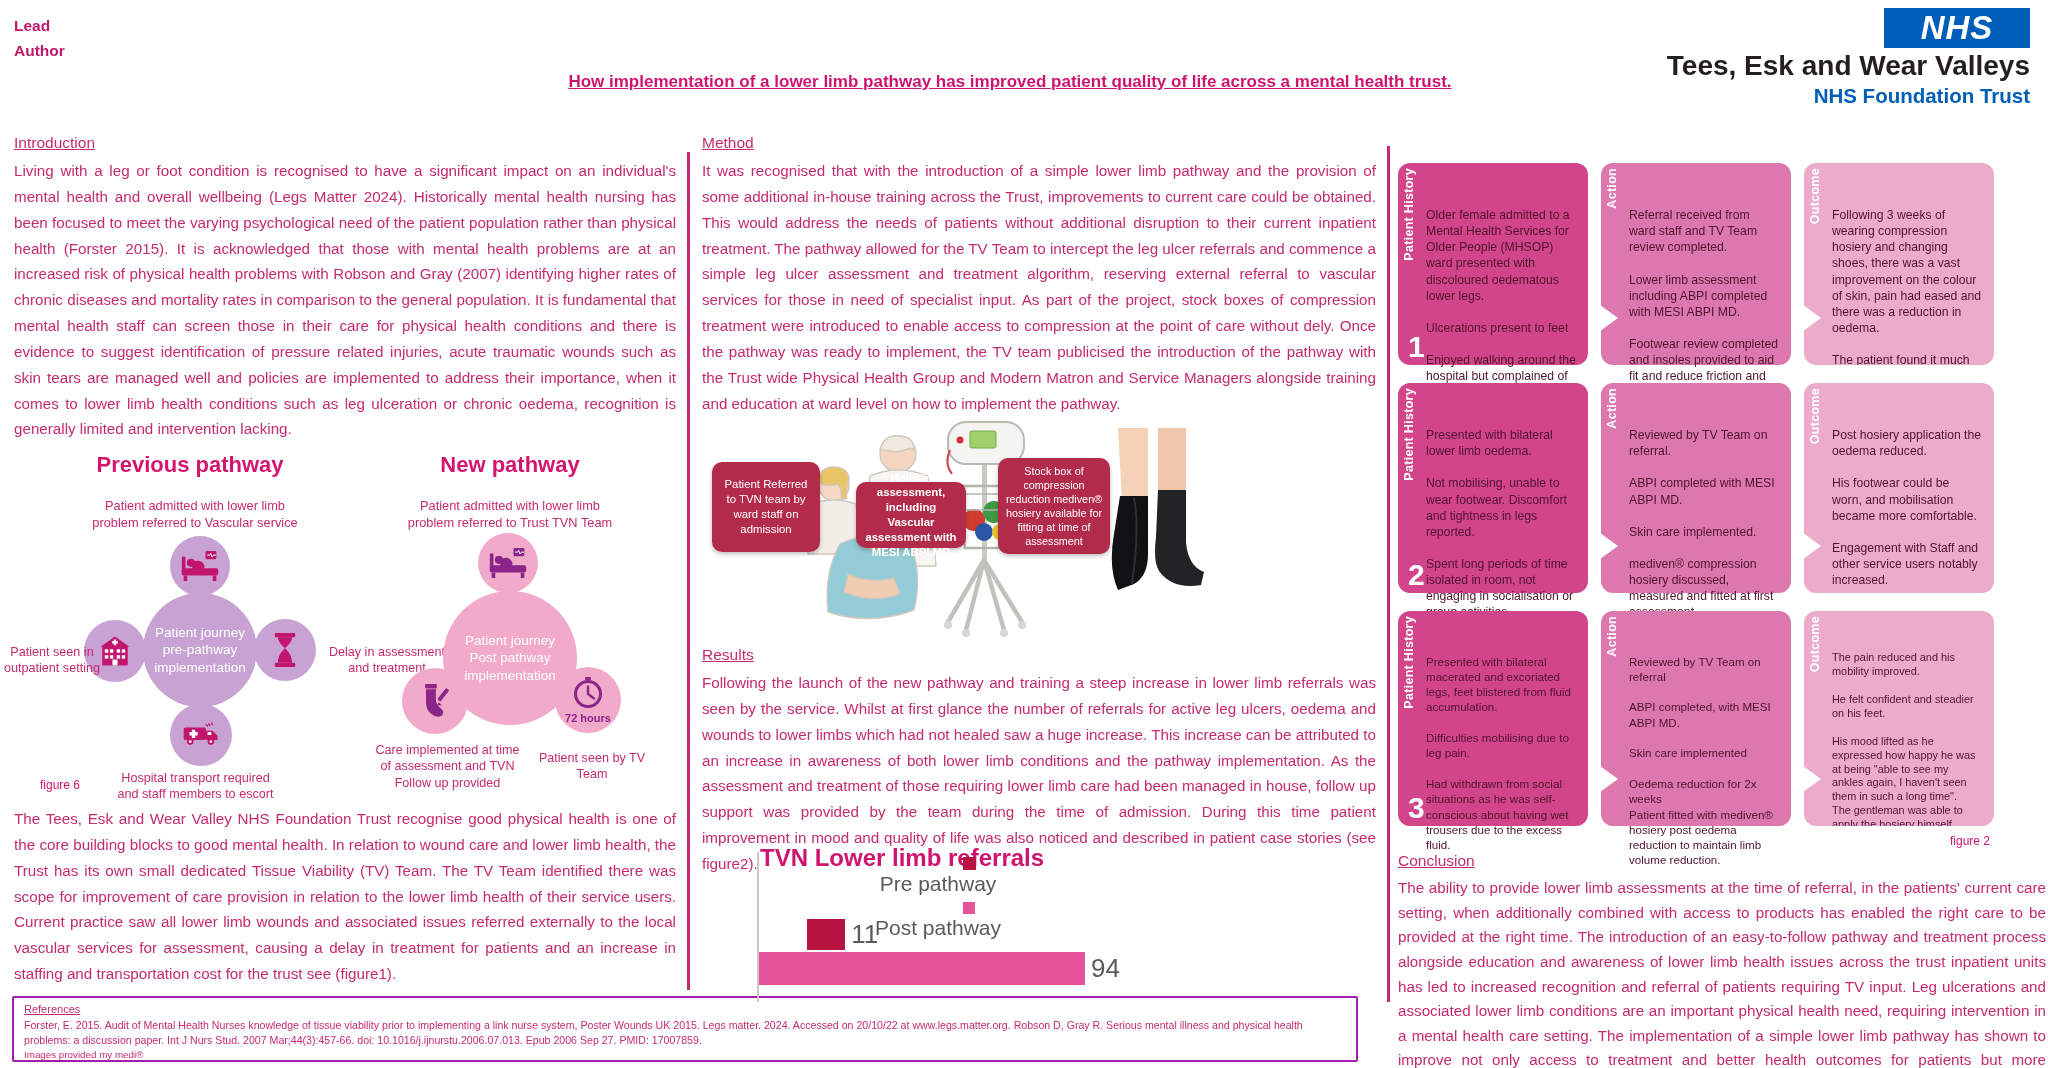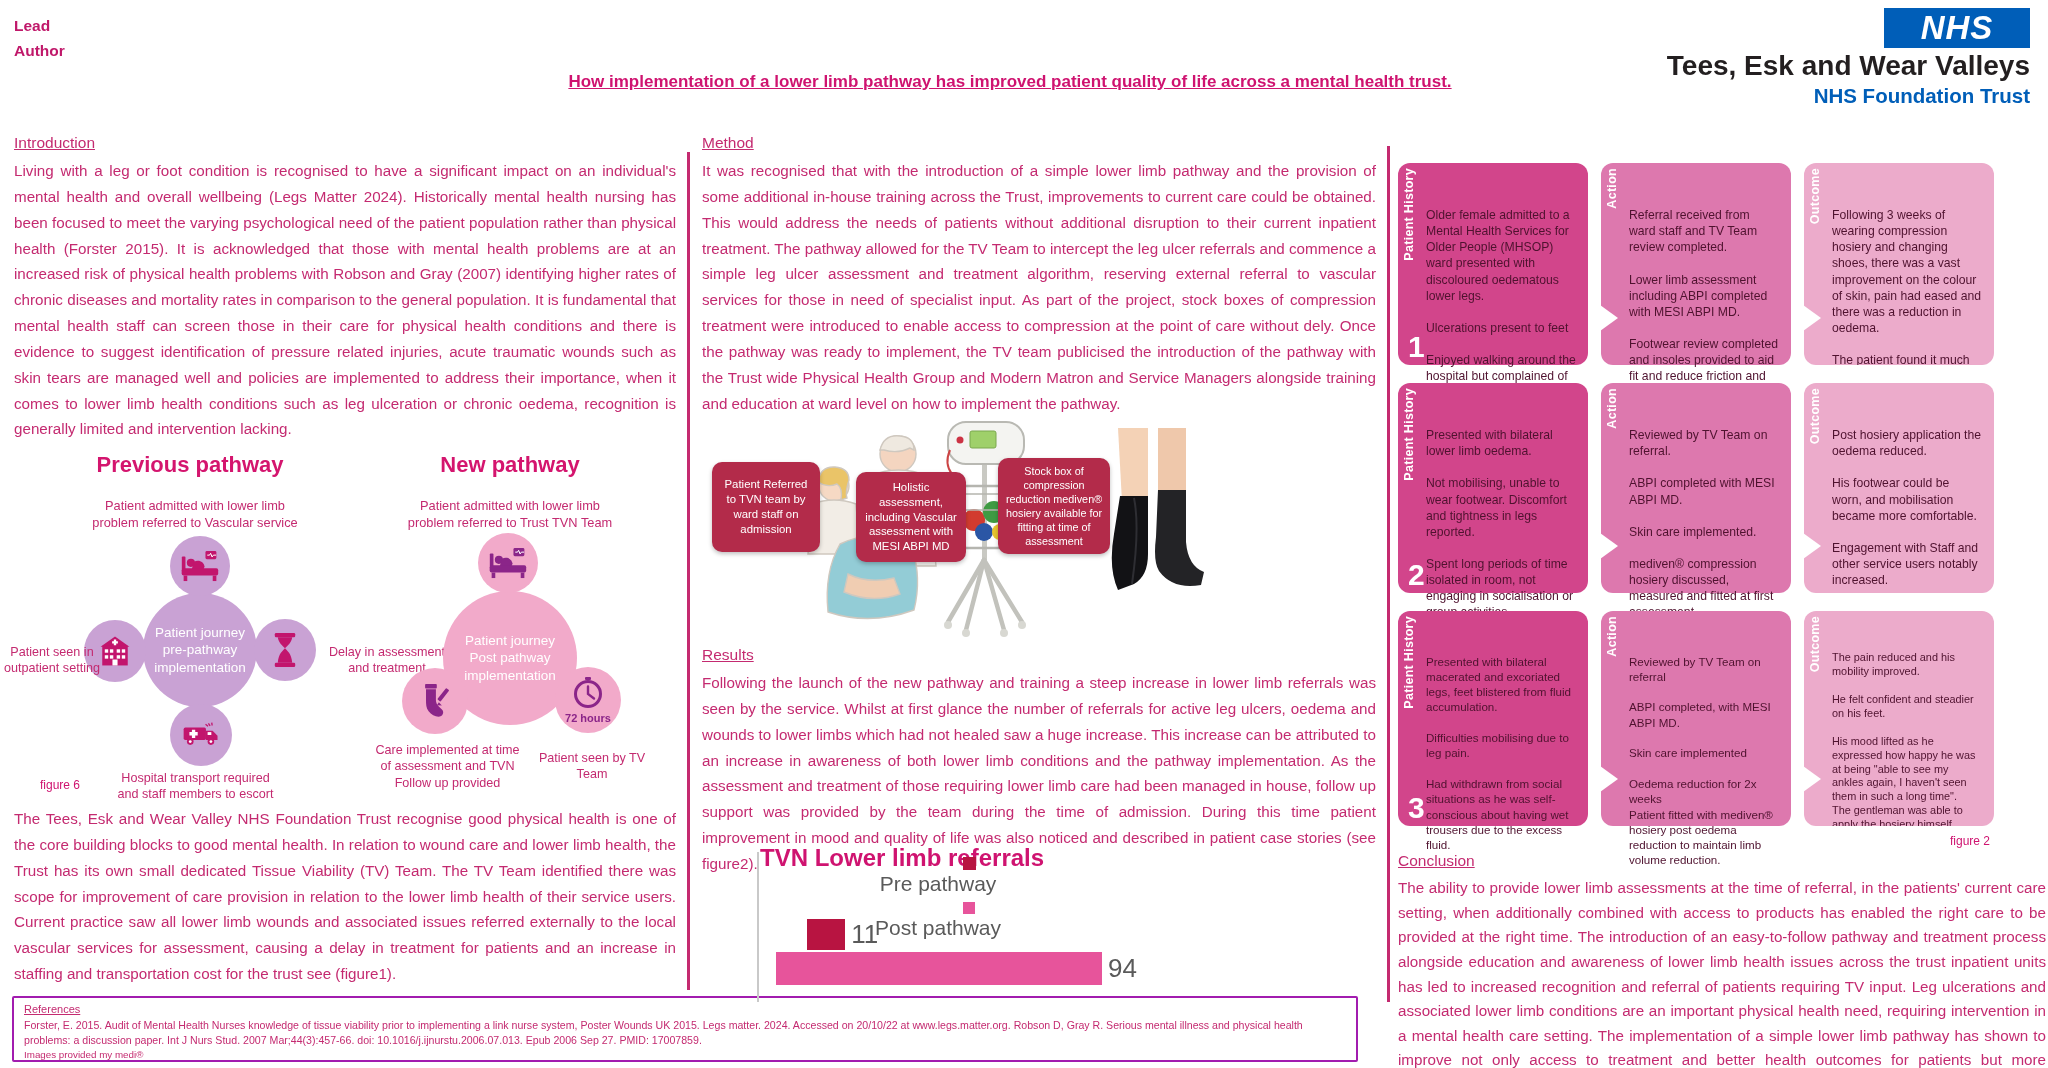--- a/index.html
+++ b/index.html
@@ -276,37 +276,37 @@
   <svg width="112" height="204" viewBox="0 0 112 204">
     <path d="M58 0 h28 v66 q0 6 -4 8 l-24 0z" fill="#efc8ab"></path>
     <path d="M58 62 h28 v52 q2 24 18 30 l-3 13 q-28 5 -42 -14 q-6 -10 -3 -34z" fill="#232326"></path>
     <path d="M18 0 h30 v72 l-26 2z" fill="#f4d2b6"></path>
     <path d="M20 68 h28 v58 q0 22 -14 30 l-16 6 q-10 -22 -4 -56z" fill="#121215"></path>
     <path d="M34 70 q6 30 -2 86" stroke="#2e2e33" stroke-width="2" fill="none"></path>
   </svg>
 </div>
 
 <div class="redbox" style="left:712px;top:462px;width:108px;height:90px;">Patient Referred to TVN team by ward staff on admission</div>
-<div class="redbox" style="left:856px;top:472px;width:110px;height:90px;">Holistic assessment, including Vascular assessment with MESI ABPI MD</div>
+<div class="redbox" style="left:856px;top:482px;width:110px;height:66px;font-weight:bold;">Holistic assessment, including Vascular assessment with MESI ABPI MD</div>
 <div class="redbox" style="left:998px;top:458px;width:112px;height:96px;font-size:10.8px;">Stock box of compression reduction mediven® hosiery available for fitting at time of assessment</div>
 
 <div class="abs sec-head" style="left:702px;top:646px;">Results</div>
 <div class="abs jtext" style="left:702px;top:670px;width:674px;">Following the launch of the new pathway and training a steep increase in lower limb referrals was seen by the service. Whilst at first glance the number of referrals for active leg ulcers, oedema and wounds to lower limbs which had not healed saw a huge increase. This increase can be attributed to an increase in awareness of both lower limb conditions and the pathway implementation. As the assessment and treatment of those requiring lower limb care had been managed in house, follow up support was provided by the team during the time of admission. During this time patient improvement in mood and quality of life was also noticed and described in patient case stories (see figure2).</div>
 
 <div class="abs axis" style="left:757px;top:852px;width:2px;height:150px;"></div>
 <div class="abs chart-title" style="left:760px;top:844px;">TVN Lower limb referrals</div>
 <div class="sw abs" style="left: 963px; top: 857px; background: rgb(184, 20, 65);"></div>
 <div class="abs legend-lbl" style="left:868px;top:872px;">Pre pathway</div>
 <div class="sw abs" style="left: 963px; top: 902px; width: 12px; height: 12px; background: rgb(231, 84, 155);"></div>
 <div class="abs legend-lbl" style="left:868px;top:916px;">Post pathway</div>
 <div class="bar-row" style="left:759px;top:919px;height:31px;margin-left:48px;">
   <div class="bar" style="width: 38.1489px; background: rgb(184, 20, 65);"></div>
   <span class="bar-val">11</span>
 </div>
-<div class="bar-row" style="left:759px;top:952px;height:33px;padding-left:17px;">
+<div class="bar-row" style="left:759px;top:952px;height:33px;">
   <div class="bar" style="width: 326px; background: rgb(231, 84, 155);"></div>
   <span class="bar-val">94</span>
 </div>
 
 <div class="abs f2grid">
 
   <div class="f2cell hist">
     <span class="rot">Patient History</span>
     <span>Older female admitted to a Mental Health Services for Older People (MHSOP) ward presented with discoloured oedematous lower legs.
 

